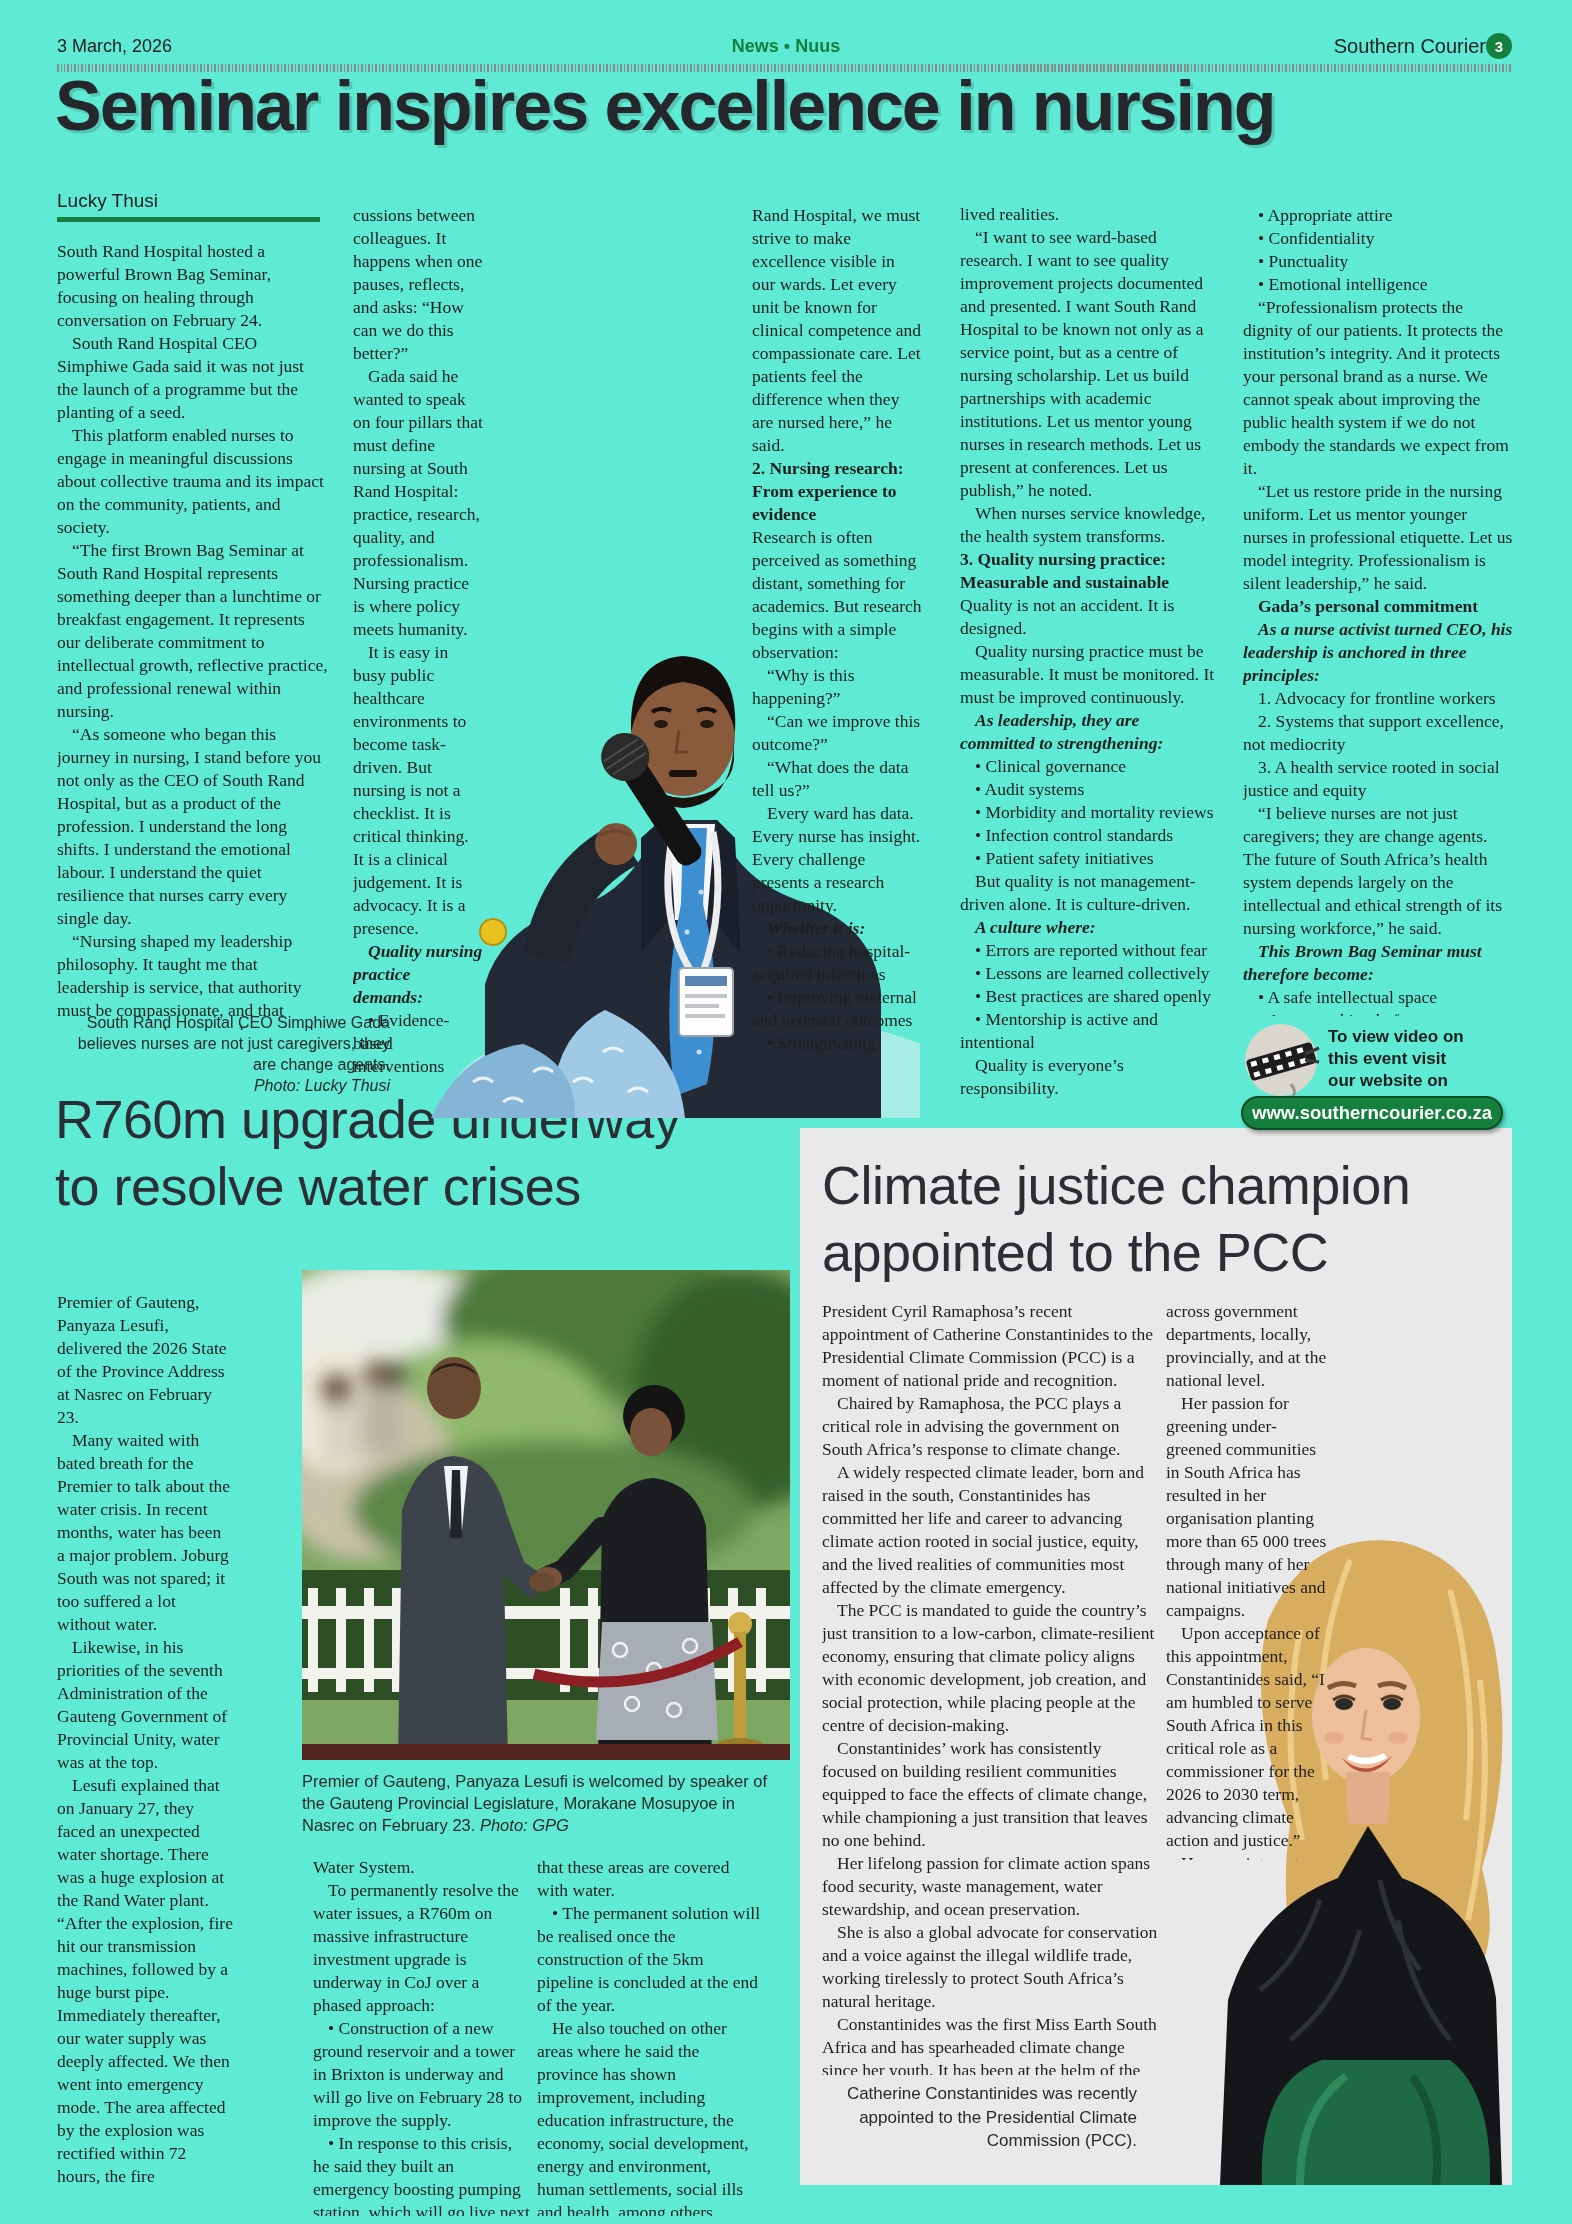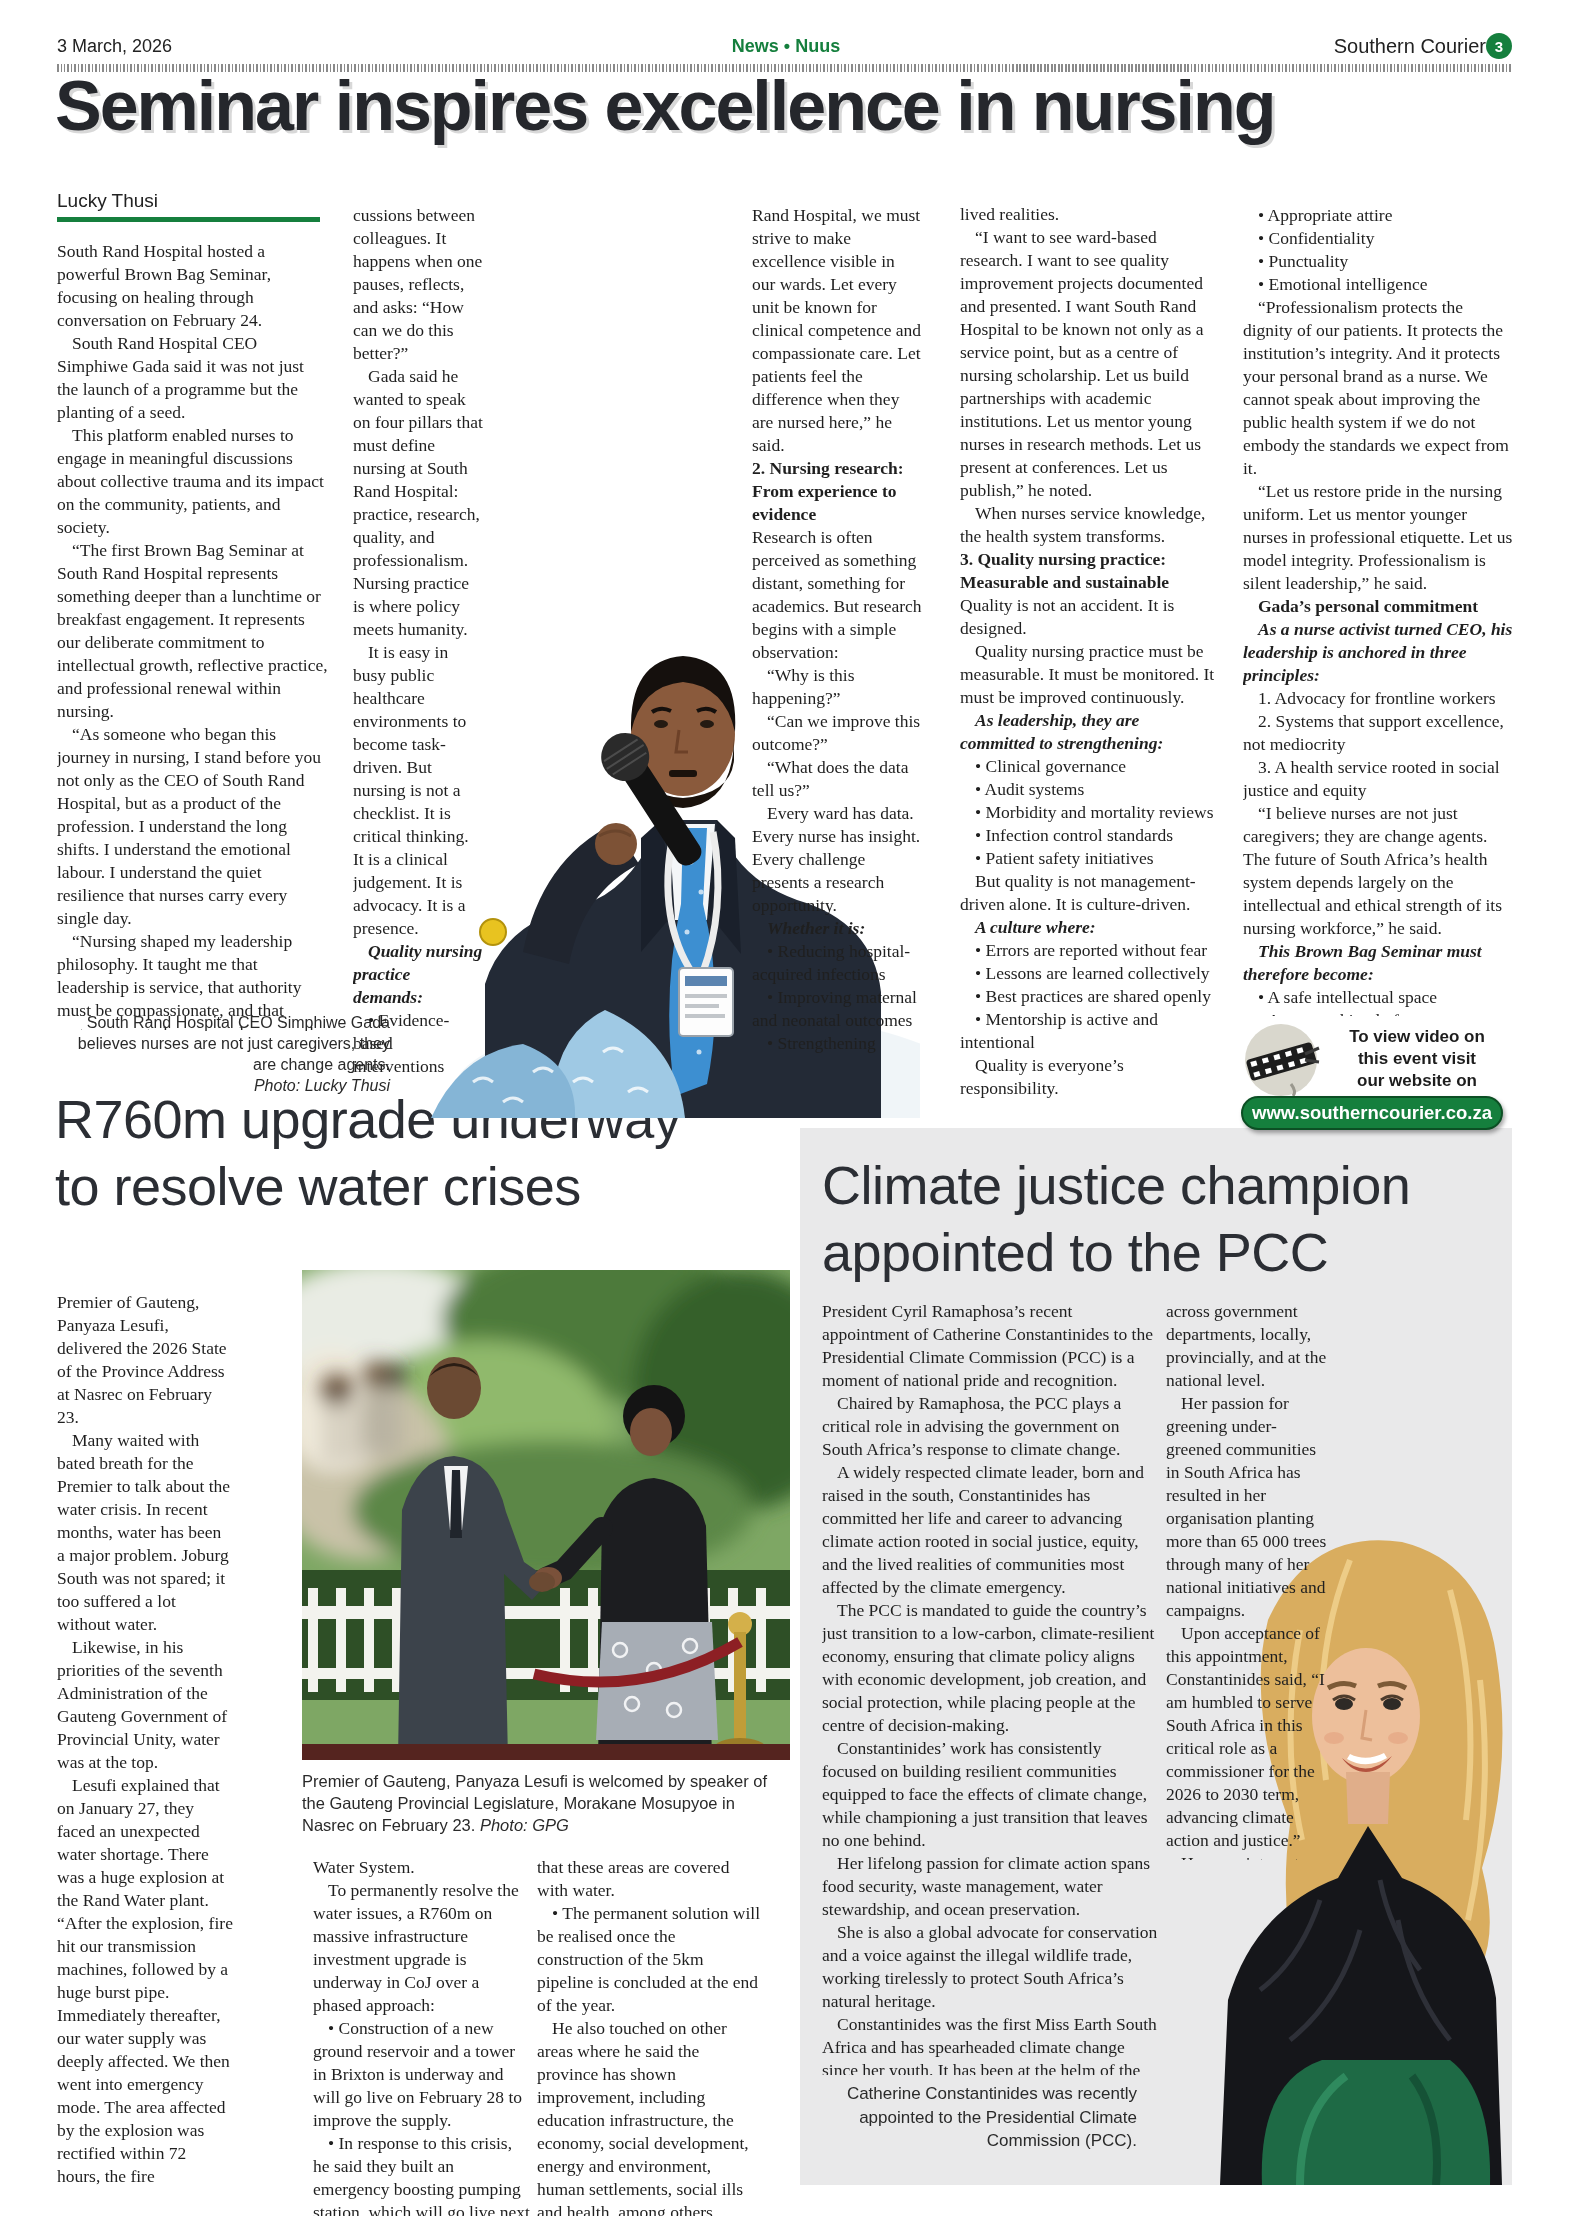--- a/index.html
+++ b/index.html
@@ -1,16 +1,16 @@
 <!DOCTYPE html>
 <html><head>
 <meta charset="utf-8">
 <style>
   html,body{margin:0;padding:0;background:#c9c9c9;}
-  .page{position:relative;width:1572px;height:2224px;background:#ffffff;overflow:hidden;
+  .page{position:relative;width:1572px;height:2224px;background:#5eead4;overflow:hidden;
         font-family:"Liberation Serif","DejaVu Serif",serif;color:#1f1f1f;margin:0 auto;}
   
   .hdr-date{position:absolute;left:57px;top:36px;font-family:"Liberation Sans",sans-serif;font-size:18px;color:#222;}
   .hdr-section{position:absolute;left:50%;top:36px;transform:translateX(-50%);font-family:"Liberation Sans",sans-serif;
                font-size:18px;font-weight:700;color:#157f3d;}
   .hdr-right{position:absolute;right:60px;top:33px;display:flex;align-items:center;gap:0;}
   .hdr-paper{font-family:"Liberation Sans",sans-serif;font-size:20px;color:#222;}
   .hdr-pageno{width:26px;height:26px;border-radius:50%;background:#157f3d;color:#fff;display:flex;align-items:center;
               justify-content:center;font-family:"Liberation Sans",sans-serif;font-size:15px;font-weight:700;}
   .rule-hatch{position:absolute;left:57px;top:64px;width:1455px;height:8px;
@@ -36,21 +36,21 @@
   .col-2::before{content:"";float:right;width:142px;height:520px;margin-top:414px;}
   .col-3::before{content:"";float:left;width:102px;height:560px;margin-top:358px;}
   .col-4::before{content:"";float:left;width:14px;height:190px;margin-top:700px;}
   
   .photo-ceo{position:absolute;left:373px;top:612px;width:547px;height:506px;z-index:1;}
   .caption-main{position:absolute;left:57px;top:1012px;width:333px;text-align:right;z-index:5;
                 font-family:"Liberation Sans",sans-serif;font-size:16px;line-height:21px;color:#2a2a2a;}
   .caption-main .credit{display:block;font-style:italic;}
   
   .promo-icon{position:absolute;left:1243px;top:1020px;width:80px;height:80px;}
-  .promo-text{position:absolute;left:1328px;top:1026px;width:178px;text-align:center;
+  .promo-text{position:absolute;left:1328px;top:1026px;width:178px;text-align:left;
               font-family:"Liberation Sans",sans-serif;font-size:17px;font-weight:700;line-height:22px;color:#1d1d1d;}
   .promo-pill{position:absolute;left:1241px;top:1096px;width:262px;height:34px;box-sizing:border-box;border-radius:17px;
               background:#157f3d;border:2px solid #0c4f24;box-shadow:2px 3px 4px rgba(0,0,0,0.35);
               display:flex;align-items:center;justify-content:center;font-family:"Liberation Sans",sans-serif;
               font-size:18.5px;font-weight:700;color:#fff;white-space:nowrap;z-index:6;}
   
   .water-headline{position:absolute;left:55px;top:1086px;width:660px;margin:0;font-family:"Liberation Sans",sans-serif;
                   font-size:54px;font-weight:400;letter-spacing:-0.5px;line-height:67px;color:#2b2e34;}
   .water-col0{left:57px;top:1283px;width:176px;height:900px;}
   .photo-water{position:absolute;left:302px;top:1270px;width:488px;height:490px;z-index:1;}

